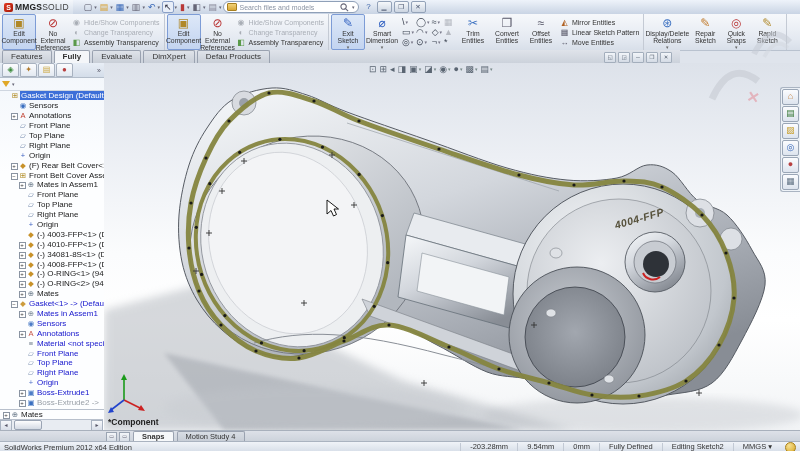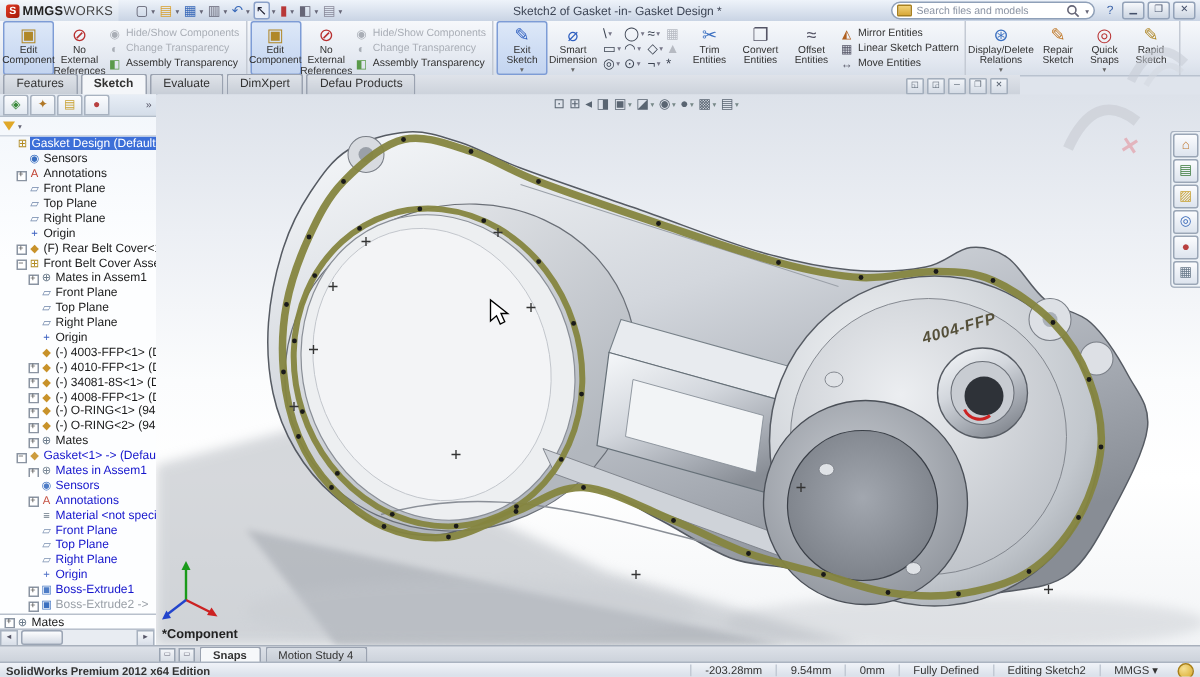--- a/index.html
+++ b/index.html
@@ -43,21 +43,21 @@
   .sico{font-size:8px;width:9px;text-align:center;}
   .sgrid{display:grid;grid-template-columns:auto auto auto auto;column-gap:2px;row-gap:0px;
     align-content:center;padding:0 3px;font-size:9px;color:#3a4250;}
   .gcell{display:flex;align-items:center;gap:1px;height:10px;}
   .gcell .dd{font-size:5px;color:#778;}
   .gcell.dis{color:#b6bac2;}
   .caret{font-size:5px;color:#666;}
   .ds-ribbon{position:absolute;right:6px;top:16px;opacity:.55;}
   
   .tabrow{position:absolute;left:0;top:50px;width:680px;height:13px;background:linear-gradient(#dfe3ea,#ccd2db);
-    display:flex;align-items:flex-end;font-size:8px;color:#333;}
+    display:flex;align-items:center;font-size:8px;color:#333;}
   .ctab{padding:1px 8px 1px 8px;border:1px solid #9aa2b0;border-bottom:none;background:linear-gradient(#dfe3e9,#c7cdd6);
     margin-left:2px;border-radius:2px 2px 0 0;height:11px;line-height:10px;}
   .ctab.active{background:#f4f6f9;font-weight:bold;}
   .docbtns{position:absolute;right:8px;top:2px;display:flex;gap:2px;}
   .docbtn{width:10px;height:9px;background:linear-gradient(#f2f5f9,#d4dbe5);border:1px solid #a3aebc;
     font-size:5.5px;line-height:8px;text-align:center;color:#55606e;border-radius:1px;}
   
   .panel{position:absolute;left:0;top:63px;width:104px;height:367px;background:linear-gradient(#f2f6fb,#fdfeff 30%);
     border-right:1px solid #8fa0b6;overflow:hidden;}
   .ptabs{height:14px;display:flex;align-items:center;background:linear-gradient(#e8eef6,#d4dde9);
@@ -99,34 +99,34 @@
     border-radius:2px;font-size:9px;text-align:center;line-height:13px;}
   
   .btabs{position:absolute;left:0;top:430px;width:800px;height:11px;background:linear-gradient(#dde1e8,#cbd1da);
     border-top:1px solid #a8b0bc;display:flex;align-items:center;font-size:7.5px;color:#333;}
   .splitbtn{width:9px;height:8px;border:1px solid #9aa4b2;background:linear-gradient(#f4f6f9,#d8dee6);margin-left:2px;font-size:5px;line-height:7px;text-align:center;color:#667;}
   .btab{padding:0 8px;height:10px;line-height:10px;border:1px solid #9aa2b0;border-bottom:none;margin-left:3px;
     background:linear-gradient(#d8dde4,#c6ccd5);border-radius:2px 2px 0 0;}
   .btab.active{background:#f6f8fa;font-weight:bold;}
   .statusbar{position:absolute;left:0;top:441px;width:800px;height:10px;background:linear-gradient(#f0f3f8,#d7dee8);
     border-top:1px solid #aab3c0;display:flex;align-items:center;font-size:7.5px;color:#333;}
-  .sbleft{margin-left:4px;font-weight:bold;}
+  .sbleft{margin-left:4px;}
   .sbright{margin-left:auto;display:flex;align-items:center;gap:0;}
   .sbf{padding:0 9px;border-left:1px solid #c2c9d4;height:8px;line-height:8px;}
   .sbicon{width:9px;height:9px;border-radius:50%;background:radial-gradient(circle at 35% 30%,#f6e092,#d8a828);
     border:1px solid #a87f18;margin:0 4px;}
   .dd{cursor:default;}
 </style>
 </head>
 <body>
 
 <div class="titlebar">
   <div class="swlogo">
     <span class="swmark">S</span>
-    <span class="swname"><b>MMGS</b><i>WORKS</i></span>
+    <span class="swname"><b>MMGS</b><i>SOLID</i></span>
   </div>
   <div class="qtb">
       <span class="qi">
         <span class="qg" style="color: rgb(85, 85, 102);">▢</span>
         <span class="dd">▾</span>
       </span>
       <span class="qi">
         <span class="qg" style="color: rgb(216, 160, 48);">▤</span>
         <span class="dd">▾</span>
       </span>
@@ -152,21 +152,20 @@
       </span>
       <span class="qi">
         <span class="qg" style="color: rgb(102, 102, 119);">◧</span>
         <span class="dd">▾</span>
       </span>
       <span class="qi">
         <span class="qg" style="color: rgb(136, 136, 153);">▤</span>
         <span class="dd">▾</span>
       </span>
     </div>
-  <div class="tbtitle">Sketch2 of Gasket -in- Gasket Design *</div>
   <div class="searchbox">
     <span class="folder"></span>
     <span class="searchph">Search files and models</span>
     <svg width="9" height="9" viewBox="0 0 10 10">
         <circle cx="4" cy="4" r="3" fill="none" stroke="#667" stroke-width="1.2"></circle>
         <line x1="6.2" y1="6.2" x2="9" y2="9" stroke="#667" stroke-width="1.2"></line>
       </svg>
     <span class="filterdd">▾</span>
   </div>
   <div class="winbtns">
@@ -337,21 +336,21 @@
   </div>
   <svg class="ds-ribbon" width="44" height="30" viewBox="0 0 44 30">
     <path d="M4,24 Q20,-8 40,12" stroke="#c7ccd5" stroke-width="6" fill="none"></path>
     <path d="M14,27 Q26,6 38,18" stroke="#d4d9e1" stroke-width="4" fill="none"></path>
   </svg>
 </div>
 
 <div class="tabrow">
   <span id="ctabs" style="display:flex;align-items:flex-end;">
       <span class="ctab">Features</span>
-      <span class="ctab active">Sketch</span>
+      <span class="ctab active">Fully</span>
       <span class="ctab">Evaluate</span>
       <span class="ctab">DimXpert</span>
       <span class="ctab">Defau Products</span>
     </span>
   <div class="docbtns">
     <span class="docbtn">◱</span>
     <span class="docbtn">◲</span>
     <span class="docbtn">─</span>
     <span class="docbtn">❐</span>
     <span class="docbtn">✕</span>

